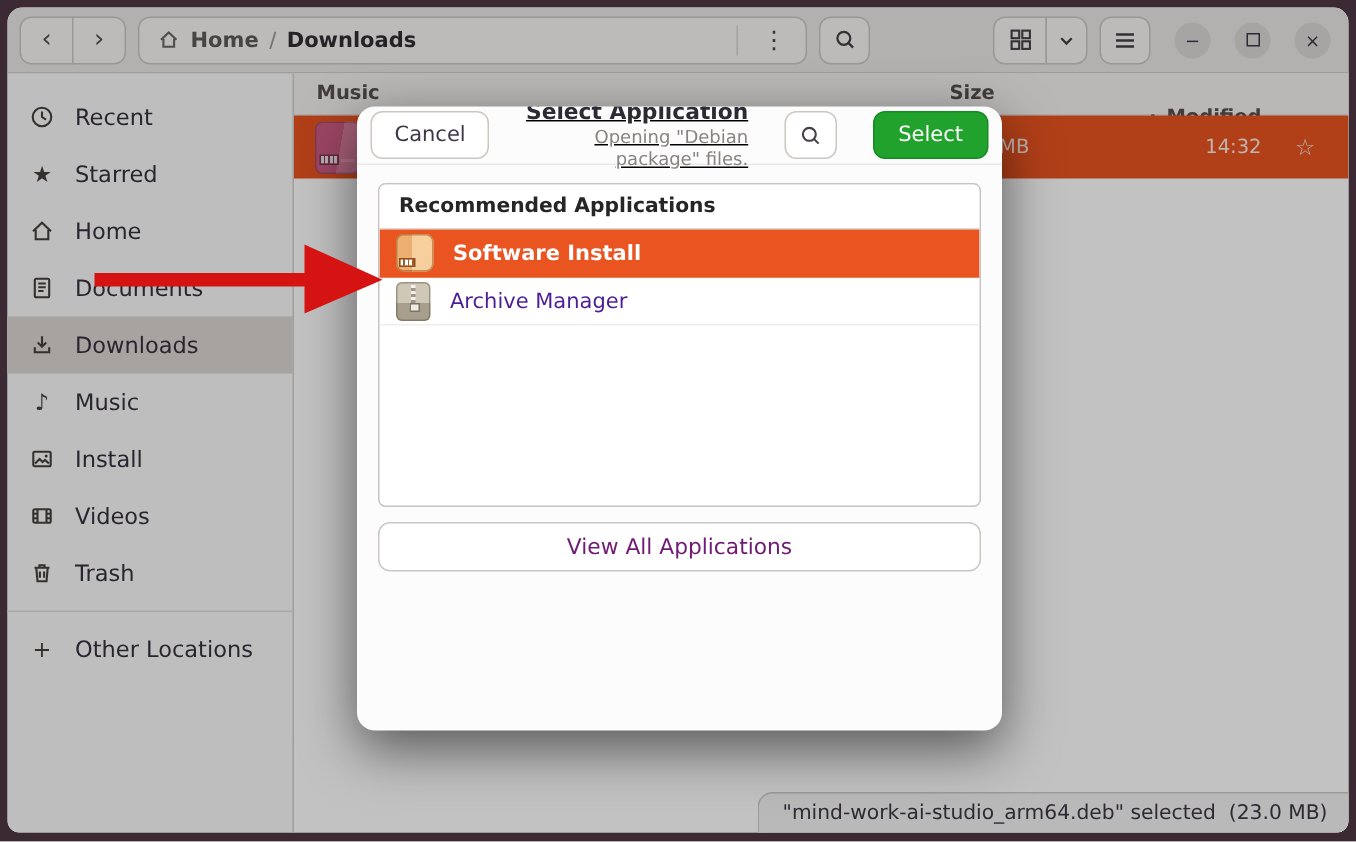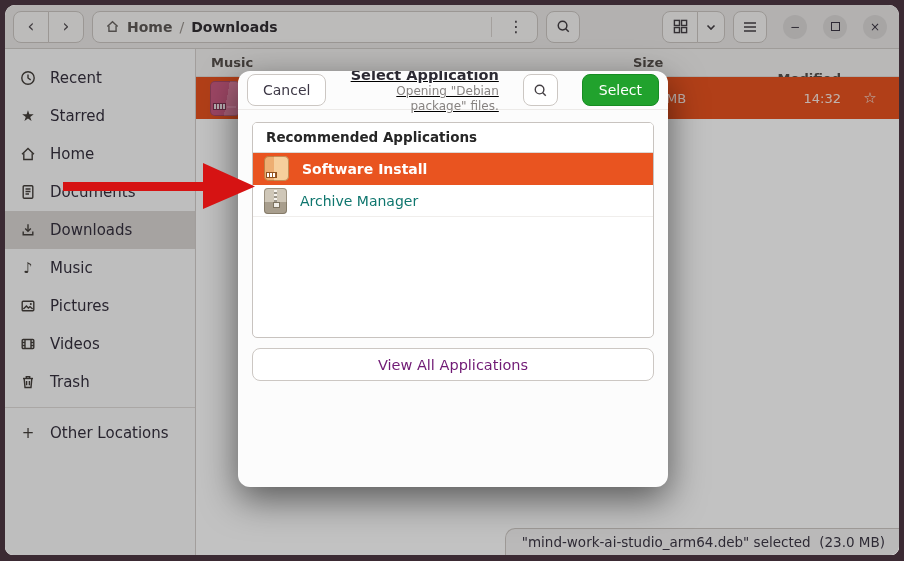--- a/index.html
+++ b/index.html
@@ -147,21 +147,21 @@
   .dlg-list {
     flex:none; margin:12px 14px 0; height:216px; background:#ffffff;
     border:1px solid #c8c3bf; border-radius:5px; overflow:hidden;
   }
   .section-h {
     height:30px; line-height:29px; padding-left:13px; background:#ffffff;
     border-bottom:1px solid #dcd8d5; font-size:13.5px; font-weight:bold; color:#262626;
   }
   .app-row {
     height:32px; display:flex; align-items:center; gap:13px; padding:0 11px;
-    font-size:14px; color:#0f766e; border-bottom:1px solid #f0eeec;
+    font-size:14px; color:#4c1d95; border-bottom:1px solid #f0eeec;
   }
   .app-row.selected { background:#e95420; color:#ffffff; border-bottom-color:#e95420;font-weight:bold; }
 
   .app-icon-software {
     width:25px; height:25px; border-radius:5px;
     background:linear-gradient(90deg,#edae72 0 42%,#f6cf9c 42%);
     box-shadow:inset 0 0 0 1px rgba(151,90,31,0.55); position:relative;
   }
   .app-icon-software::before {
     content:""; position:absolute; left:2px; bottom:3px; width:9px; height:4px;
@@ -303,21 +303,21 @@
         <div class="side-item">
           <span class="side-glyph">♪</span>
           <span>Music</span>
         </div>
         <div class="side-item">
           <svg class="ic" width="16" height="16" viewBox="0 0 16 16" fill="none" stroke="#45403c" stroke-width="1.4">
               <rect x="2.2" y="3.2" width="11.6" height="9.6" rx="1"></rect>
               <circle cx="10.8" cy="6" r="1" fill="#45403c" stroke="none"></circle>
               <path d="M3.4 11 L6.4 8 L8.4 10 L10 8.6 L12.6 11"></path>
             </svg>
-          <span>Pictures</span>
+          <span>Install</span>
         </div>
         <div class="side-item">
           <svg class="ic" width="16" height="16" viewBox="0 0 16 16" fill="none" stroke="#45403c" stroke-width="1.4">
               <rect x="2.2" y="3.5" width="11.6" height="9" rx="1"></rect>
               <path d="M5 3.5 V12.5 M11 3.5 V12.5 M2.2 6.5 H5 M2.2 9.5 H5 M11 6.5 H13.8 M11 9.5 H13.8"></path>
             </svg>
           <span>Videos</span>
         </div>
         <div class="side-item">
           <svg class="ic" width="16" height="16" viewBox="0 0 16 16" fill="none" stroke="#45403c" stroke-width="1.4">

